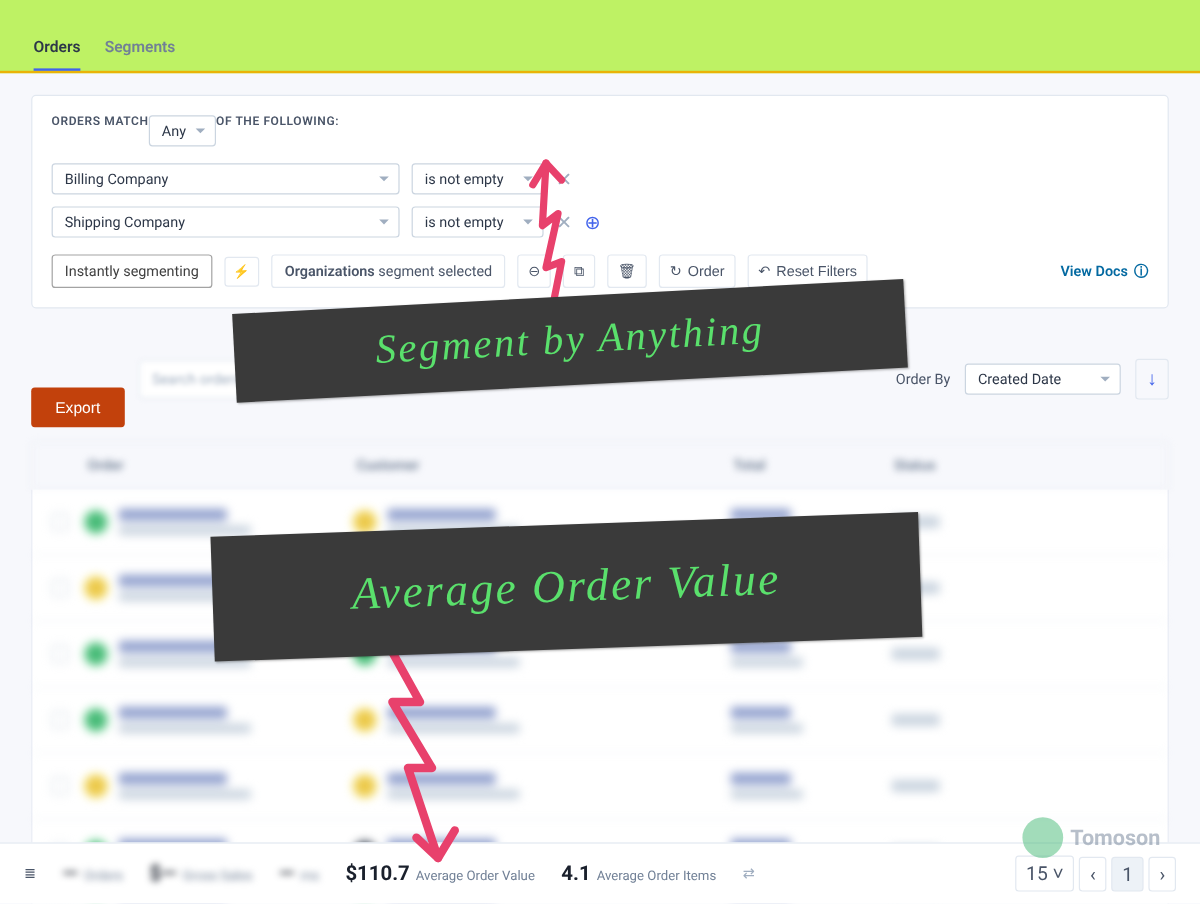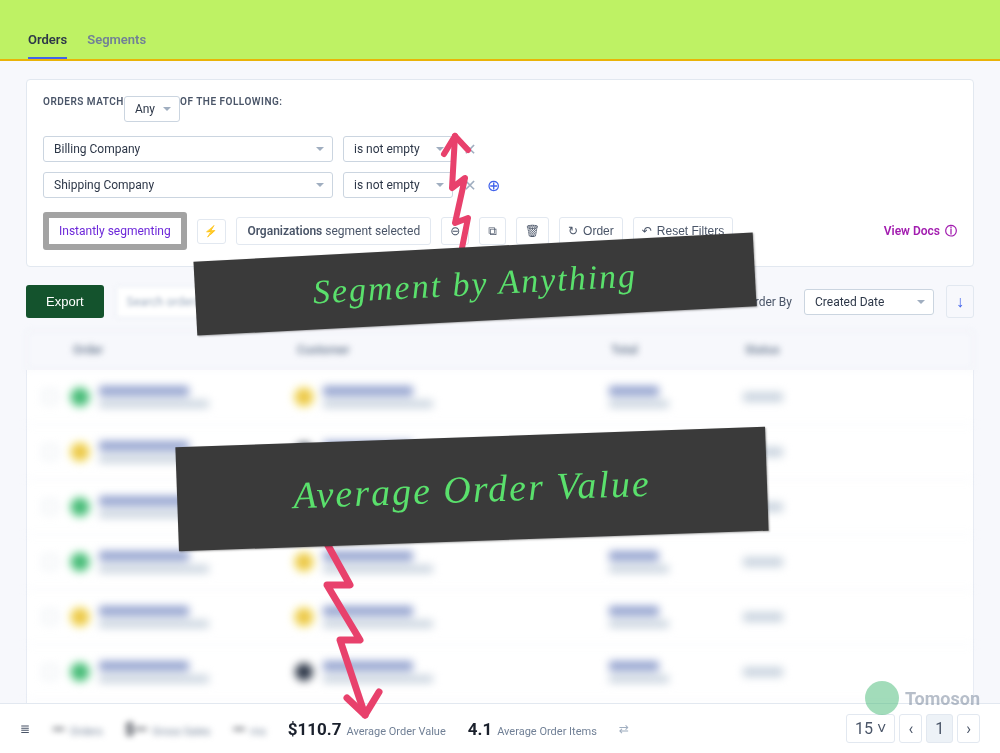--- a/index.html
+++ b/index.html
@@ -13,28 +13,28 @@
 .match-label { font-size: 10px; font-weight: 600; letter-spacing: 0.5px; color: #4a5568; text-transform: uppercase; }
 .select-box { border: 1px solid #cbd5e0; border-radius: 3px; padding: 5px 24px 5px 10px; font-size: 12px; color: #2d3748; background: #fff; position: relative; cursor: pointer; }
 .select-box::after { content: ""; position: absolute; right: 8px; top: 50%; transform: translateY(-50%); border-left: 4px solid transparent; border-right: 4px solid transparent; border-top: 4px solid #a0aec0; }
 .chip-btn { border: 1px solid #cbd5e0; border-radius: 3px; padding: 6px 10px; font-size: 12px; color: #2d3748; background: #fff; cursor: pointer; display: inline-flex; align-items: center; gap: 6px; }
 .filter-row { display: flex; align-items: center; gap: 10px; margin-bottom: 10px; }
 .wide-select { width: 290px; }
 .op-select { width: 110px; }
 .icon-small { width: 14px; height: 14px; display: inline-flex; align-items: center; justify-content: center; color: #a0aec0; }
 .add-icon { color: #4263eb; font-size: 16px; }
 .seg-actions { display: flex; align-items: center; gap: 10px; margin-top: 14px; flex-wrap: wrap; }
-.seg-status { border: 6px solid #a3a3a3; border-radius: 3px; padding: 6px 10px; font-size: 12px; color: #6d28d9; display: inline-flex; align-items: center; gap: 6px; }
+.seg-status { border: 1px solid #a3a3a3; border-radius: 3px; padding: 6px 10px; font-size: 12px; color: #404040; display: inline-flex; align-items: center; gap: 6px; }
 .bolt-icon { color: #4263eb; border: 1px solid #e2e8f0; padding: 5px 7px; border-radius: 3px; font-size: 11px; }
 .selected-seg { font-size: 12px; color: #4a5568; padding: 6px 10px; border: 1px solid #e2e8f0; border-radius: 3px; }
 .selected-seg b { font-weight: 600; }
 .icon-btn { border: 1px solid #e2e8f0; border-radius: 3px; padding: 6px 8px; font-size: 12px; color: #4a5568; background: #fff; cursor: pointer; display: inline-flex; align-items: center; gap: 5px; }
-.view-docs { margin-left: auto; color: #a21caf; font-size: 12px; font-weight: 600; cursor: pointer; display: inline-flex; align-items: center; gap: 5px; }
+.view-docs { margin-left: auto; color: #0369a1; font-size: 12px; font-weight: 600; cursor: pointer; display: inline-flex; align-items: center; gap: 5px; }
 .toolbar { display: flex; align-items: center; gap: 12px; margin: 0 26px 12px; }
-.btn-primary { background: #14532d; color: #fff; border: none; border-radius: 3px; padding: 9px 20px; font-size: 13px; font-weight: 500; cursor: pointer; }
+.btn-primary { background: #c2410c; color: #fff; border: none; border-radius: 3px; padding: 9px 20px; font-size: 13px; font-weight: 500; cursor: pointer; margin-top: 48px; }
 .search-box { border: 1px solid #e2e8f0; border-radius: 3px; padding: 8px 10px; font-size: 12px; color: #a0aec0; background: #fff; width: 160px; filter: blur(2px); }
 .order-by-label { font-size: 12px; color: #4a5568; margin-left: auto; }
 .order-by-select { width: 130px; }
 .sort-icon { color: #4263eb; border: 1px solid #e2e8f0; border-radius: 3px; padding: 6px 9px; cursor: pointer; }
 .table { margin: 0 26px; background: #fff; border: 1px solid #e8ecf4; border-top: none; }
 .table-head { display: flex; padding: 12px 16px; border: 1px solid #e8ecf4; border-radius: 3px 3px 0 0; filter: blur(3px); color: #718096; font-size: 12px; gap: 14px; }
 .th { font-weight: 600; }
 .th.col1 { width: 210px; margin-left: 30px; }
 .th.col2 { width: 300px; }
 .th.col3 { width: 120px; }
@@ -57,21 +57,21 @@
 .metric .val { font-weight: 700; color: #1a202c; font-size: 17px; }
 .metric .lbl { color: #718096; font-size: 11px; }
 .metric.blur { filter: blur(3px); }
 .pager { margin-left: auto; display: flex; align-items: center; gap: 4px; }
 .pg-btn { border: 1px solid #e2e8f0; border-radius: 3px; padding: 4px 8px; font-size: 16px; color: #4a5568; cursor: pointer; }
 .pg-btn.active { background: #edf2f7; }
 .overlay-box { position: absolute; background: #3a3a3a; color: #5ae06c; font-family: "Segoe Script", "Bradley Hand", cursive; padding: 10px 30px; transform: rotate(-3deg); box-shadow: 1px 1px 2px rgba(0,0,0,0.3); z-index: 50; font-size: 34px; font-style: italic; letter-spacing: 2px; }
 .o1 { top: 247px; left: 195px; width: 560px; height: 74px; display: flex; align-items: center; justify-content: center; }
 .o2 { top: 437px; left: 177px; width: 590px; height: 104px; display: flex; align-items: center; justify-content: center; font-size: 38px; transform: rotate(-2deg); }
 .arrow { position: absolute; z-index: 49; }
-.watermark { position: absolute; right: 20px; bottom: 38px; display: flex; align-items: center; gap: 6px; opacity: 0.5; z-index: 40; }
+.watermark { position: absolute; right: 33px; bottom: 38px; display: flex; align-items: center; gap: 6px; opacity: 0.5; z-index: 40; }
 .watermark .bubble { width: 34px; height: 34px; background: #48bb78; border-radius: 50%; position: relative; }
 .watermark .txt { font-weight: 700; color: #718096; font-size: 18px; }
 </style>
 </head>
 <body>
 
 <div class="tabs">
   <div class="tab active">Orders</div>
   <div class="tab">Segments</div>
 </div>

